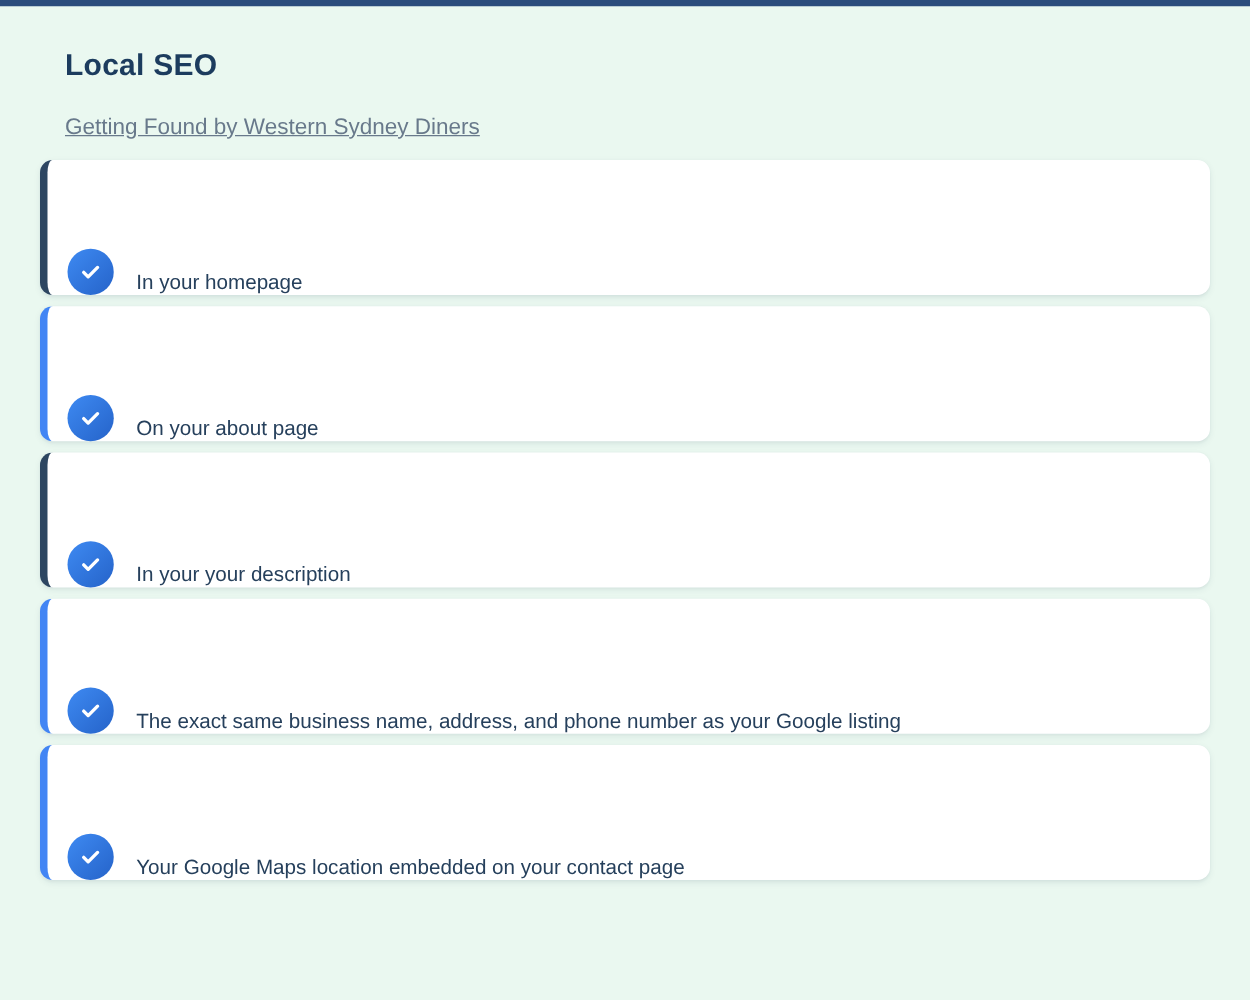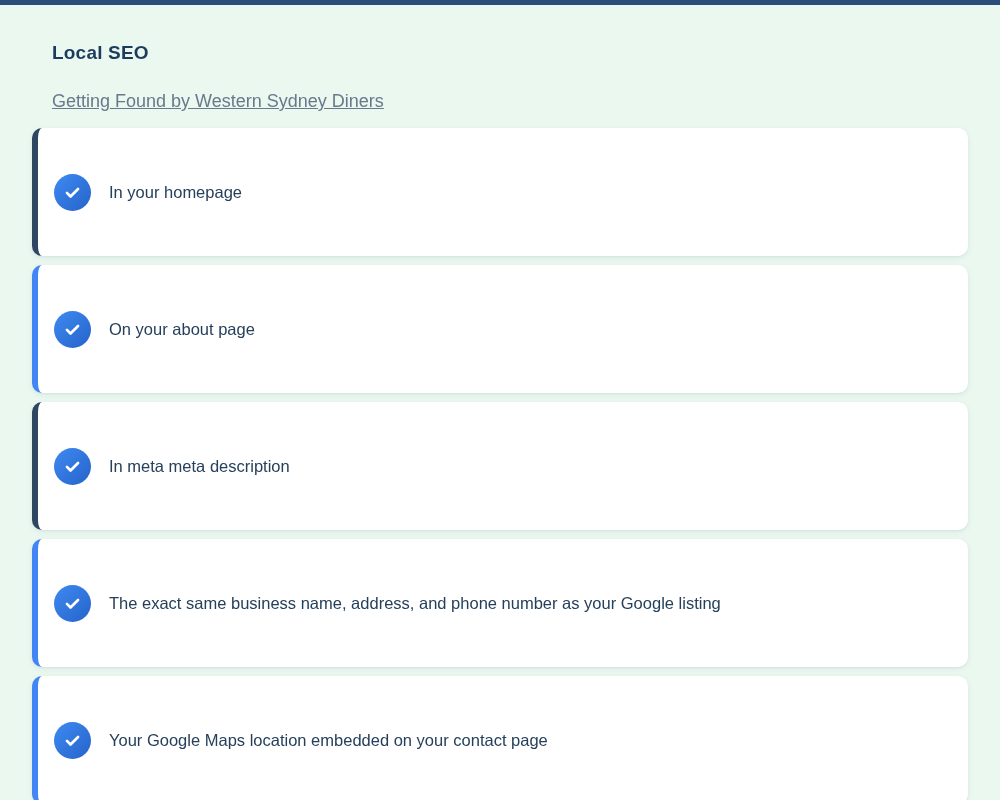--- a/index.html
+++ b/index.html
@@ -16,45 +16,45 @@
     background: var(--top-bar, #2b4d7c);
   }
   .content {
     padding: 0 32px;
   }
   .page-header {
     padding-left: 20px;
   }
   h1.page-title {
     margin-top: 32px;
-    font-size: 19px;
+    font-size: 24px;
     line-height: 32px;
     font-weight: bold;
     color: var(--title-text, #1c3c5e);
     letter-spacing: 0.2px;
   }
   .page-subtitle {
     margin-top: 22px;
     font-size: 18px;
     line-height: 20px;
     color: var(--subtitle-text, #68798b);
     text-decoration: underline;
   }
   .checklist {
     margin-top: 17px;
     display: flex;
     flex-direction: column;
     gap: 9px;
   }
   .card {
-    height: 128px;
+    height: 108px;
     background: var(--card-bg, #ffffff);
     border-radius: 10px;
     display: flex;
-    align-items: center;
+    align-items: flex-end;
     padding-left: 16px;
     border-left: 6px solid var(--accent-dark, #2d4661);
     box-shadow: 0 2px 6px rgba(30, 60, 90, 0.07), 0 1px 2px rgba(30, 60, 90, 0.05);
     cursor: pointer;
   }
   .card.accent-blue {
     border-left-color: var(--accent-blue, #4285f4);
   }
   .check-circle {
     width: 37px;
@@ -104,21 +104,21 @@
           </svg>
         </div>
         <span class="card-label">On your about page</span>
       </div>
       <div class="card">
         <div class="check-circle">
           <svg viewBox="0 0 24 24" fill="none">
             <path d="M5 12.5l4.5 4.5L19 7.5" stroke="#ffffff" stroke-width="3.4" stroke-linecap="round" stroke-linejoin="round"></path>
           </svg>
         </div>
-        <span class="card-label">In meta meta description</span>
+        <span class="card-label">In your your description</span>
       </div>
       <div class="card accent-blue">
         <div class="check-circle">
           <svg viewBox="0 0 24 24" fill="none">
             <path d="M5 12.5l4.5 4.5L19 7.5" stroke="#ffffff" stroke-width="3.4" stroke-linecap="round" stroke-linejoin="round"></path>
           </svg>
         </div>
         <span class="card-label">The exact same business name, address, and phone number as your Google listing</span>
       </div>
       <div class="card accent-blue">

